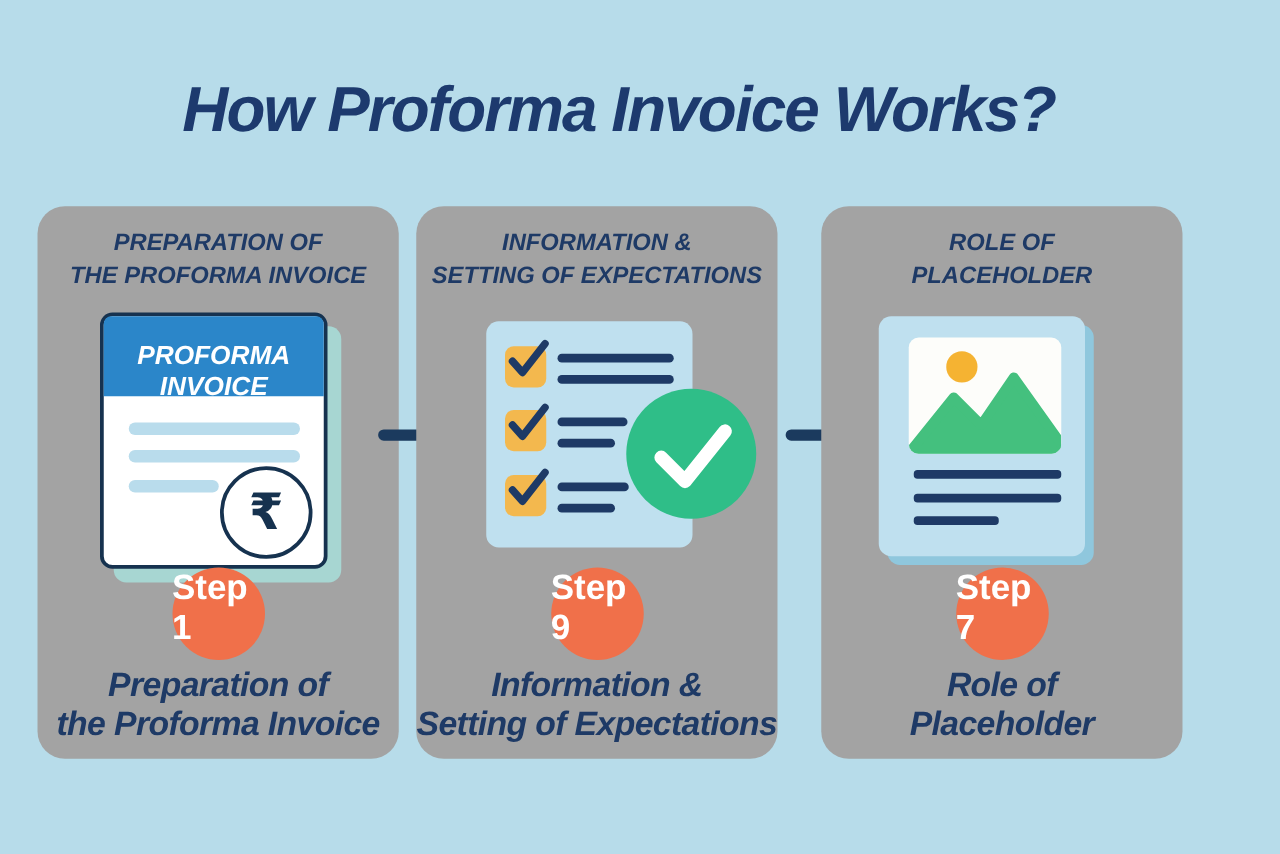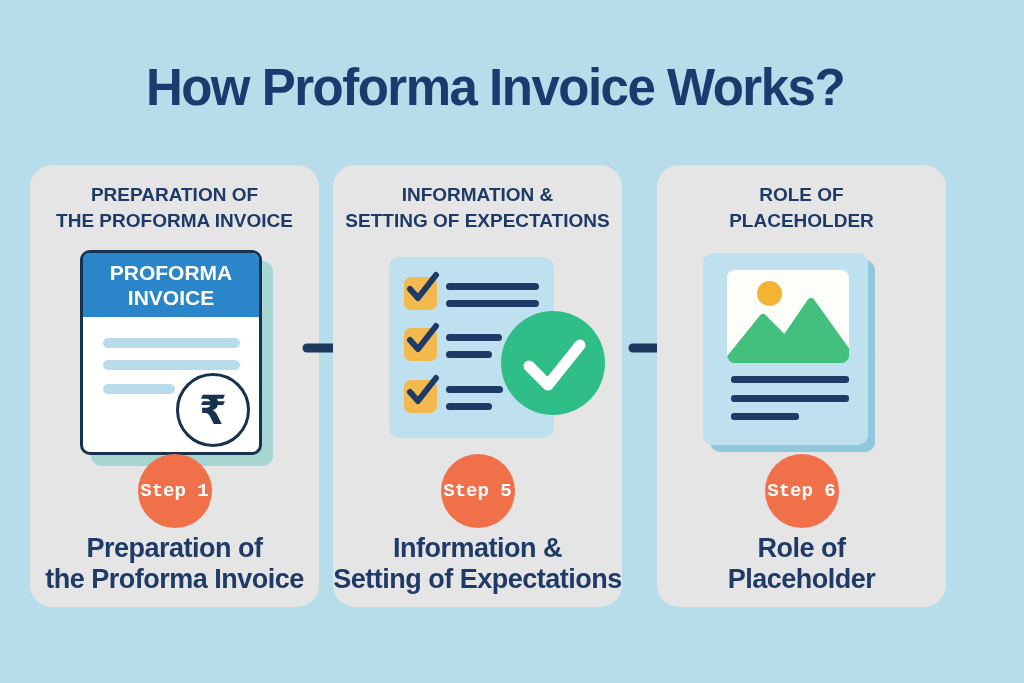--- a/index.html
+++ b/index.html
@@ -2,59 +2,59 @@
 <html><head>
 <meta charset="utf-8">
 <style>
   html,body{margin:0;padding:0;}
   body{
     width:1024px;height:683px;position:relative;overflow:hidden;
     background:#b7dcea;
     font-family:"Liberation Sans",sans-serif;
     color:#1e3a66;
   }
-  .pre{white-space:pre-line;}
+  .pre{white-space:pre-line;font-style:italic;}
 
   .title{
     position:absolute;top:58px;left:0;width:990px;text-align:center;
     font-size:51px;font-weight:bold;color:#1d3a6e;letter-spacing:-1.5px;
   }
 
   .card{
     position:absolute;top:165px;width:289px;height:442px;
-    background:#e5e5e5;border-radius:22px;
+    background:#a3a3a3;border-radius:22px;
   }
   .card1{left:30px;} .card2{left:333px;} .card3{left:657px;}
 
   .card-header{
     position:absolute;top:17px;left:6px;right:6px;text-align:center;
     font-size:19px;font-weight:bold;color:#1e3a66;line-height:1.35;
   }
   .badge{
     position:absolute;top:289px;left:50%;margin-left:-37px;
     width:74px;height:74px;border-radius:50%;background:#f0704a;
-    color:#ffffff;font-size:19px;font-weight:bold;
-    display:flex;align-items:center;justify-content:center;font-family:Liberation Mono, monospace;
+    color:#ffffff;font-size:28px;font-weight:bold;
+    display:flex;align-items:flex-start;justify-content:center;
   }
   .caption{
     position:absolute;top:368px;left:0;right:0;text-align:center;
     font-size:27px;font-weight:bold;color:#1e3a66;line-height:1.16;
     letter-spacing:-0.5px;
   }
 
   
   .doc-shadow{position:absolute;left:61px;top:96px;width:182px;height:205px;background:#a7d6d2;border-radius:10px;}
   .doc{
     position:absolute;left:50px;top:85px;width:182px;height:205px;
     background:#ffffff;border:3px solid #16324f;border-radius:10px;box-sizing:border-box;
   }
   .doc-band{
     position:absolute;left:0;top:0;right:0;height:64px;background:#2b86c9;
     border-radius:6px 6px 0 0;color:#ffffff;font-size:21px;font-weight:bold;
-    text-align:center;line-height:1.18;padding-top:8px;box-sizing:border-box;
+    text-align:center;line-height:1.18;padding-top:20px;box-sizing:border-box;
   }
   .doc-line{position:absolute;height:10px;background:#b9dcec;border-radius:5px;left:20px;}
   .rupee{
     position:absolute;left:93px;top:120px;width:68px;height:68px;
     background:#ffffff;border:3px solid #16324f;border-radius:50%;
     display:flex;align-items:center;justify-content:center;
     font-size:40px;font-weight:bold;color:#16324f;
     font-family:"DejaVu Sans",sans-serif;
   }
 
@@ -142,21 +142,21 @@
     <div class="cl-line" style="top:146px;width:46px;"></div>
   </div>
 
   <div class="big-check">
     <svg width="104" height="104">
         <path d="M28 55 L47 74 L79 34" stroke="#ffffff" stroke-width="11" stroke-linecap="round" stroke-linejoin="round" fill="none"></path>
       </svg>
   </div>
 
   <div class="badge">
-    <span>Step 5</span>
+    <span>Step 9</span>
   </div>
   <div class="caption pre">Information &amp;
 Setting of Expectations</div>
 </div>
 
 <svg class="arrow arrow2" width="70" height="38">
   <path d="M6 19 H48" stroke="#1b3a5e" stroke-width="9" stroke-linecap="round" fill="none"></path>
   <path d="M45 7 L62 19 L45 31" stroke="#1b3a5e" stroke-width="9" stroke-linecap="round" stroke-linejoin="round" fill="none"></path>
 </svg>
 
@@ -171,17 +171,17 @@
       <svg width="122" height="93" viewBox="0 0 122 93">
         <path d="M-2 95 L36 48 L58 70 L84 32 L124 88 L124 95 Z" fill="#44c07e" stroke="#44c07e" stroke-width="8" stroke-linejoin="round"></path>
       </svg>
     </div>
     <div class="ph-line" style="top:123px;width:118px;"></div>
     <div class="ph-line" style="top:142px;width:118px;"></div>
     <div class="ph-line" style="top:160px;width:68px;"></div>
   </div>
 
   <div class="badge">
-    <span>Step 6</span>
+    <span>Step 7</span>
   </div>
   <div class="caption pre">Role of
 Placeholder</div>
 </div>
 
 </body></html>

